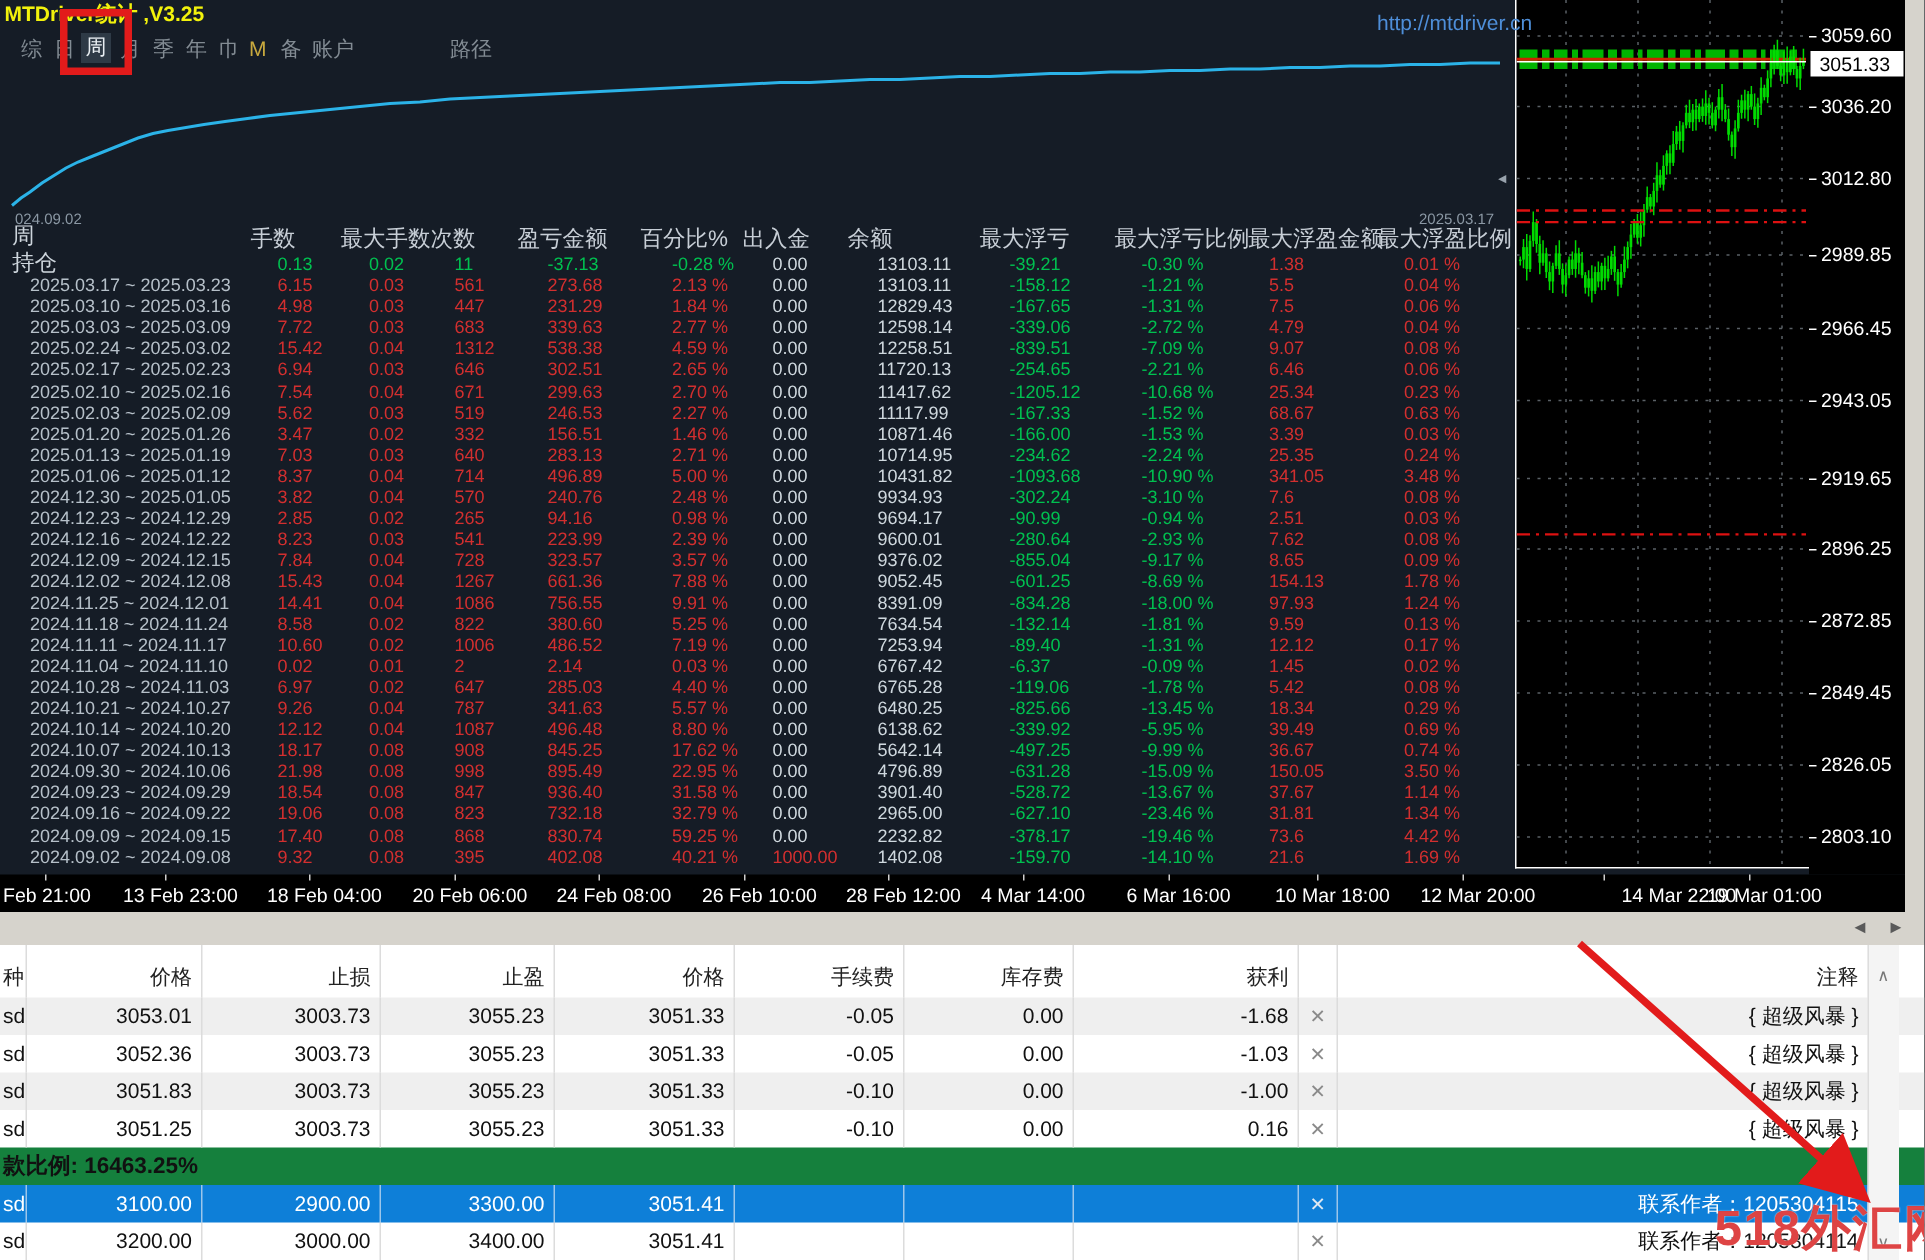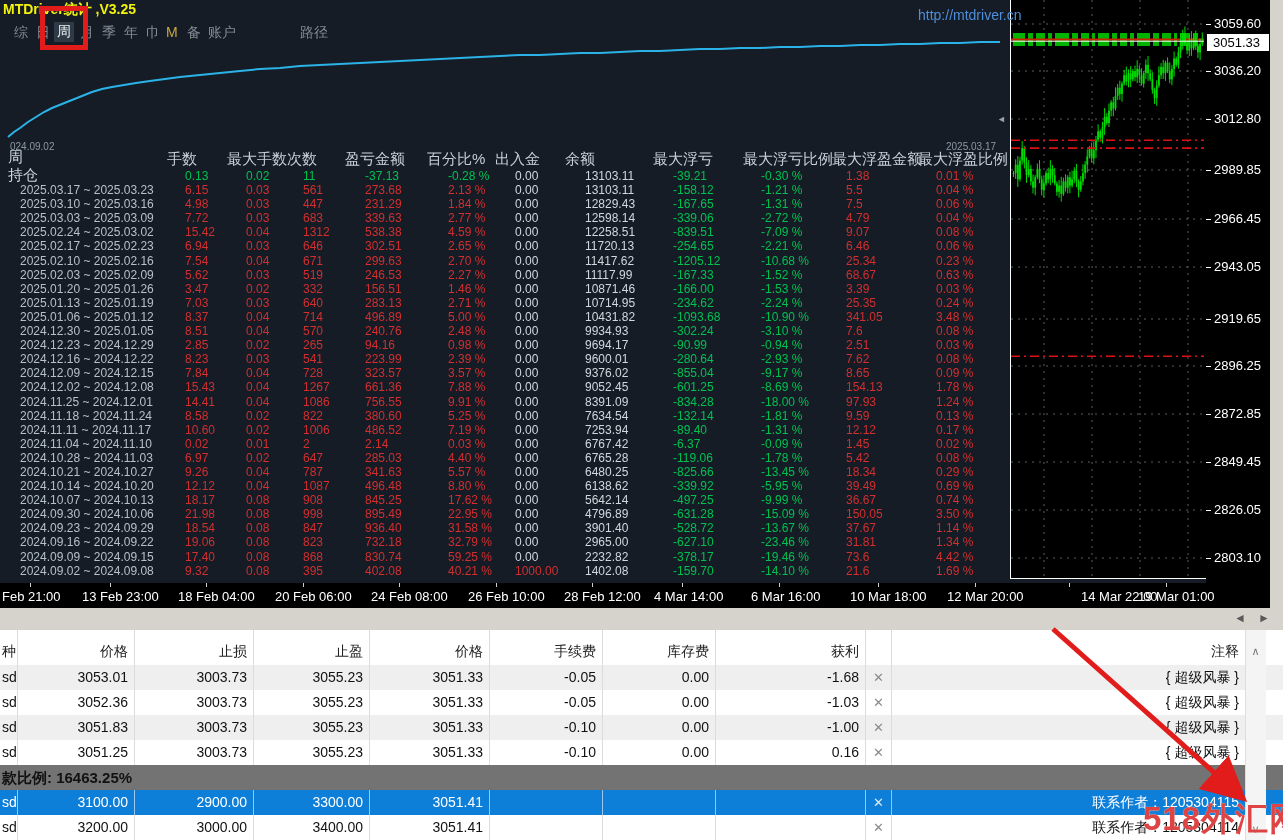--- a/index.html
+++ b/index.html
@@ -44,21 +44,21 @@
   .orow{display:grid;grid-template-columns:18px 117px 119px 116px 120px 113px 113px 150px 26px 353px;
         height:25px;line-height:25px;font-size:14px;}
   .orow.head{height:35px;line-height:42px;font-weight:normal;color:#222;}
   .orow>span{border-right:1px solid #dcdcdc;padding:0 6px;box-sizing:border-box;text-align:right;
              white-space:nowrap;overflow:hidden;}
   .orow>span.sym{text-align:left;padding:0 2px;}
   .orow>span.nb{border-right:none;}
   .orow.alt{background:#efefef;}
   .orow.sel{background:#0e7fd8;color:#fff;}
   .orow.sel>span{border-right-color:#9cc6ea;}
-  .orow.sum{background:#737373;font-weight:bold;}
+  .orow.sum{background:#15803d;font-weight:bold;}
   .orow.sum>span{border-right:none;}
   .xbtn{color:#8a8a8a;text-align:center !important;cursor:default;font-size:13px;}
   .orow.sel .xbtn{color:#dfe9f2;}
   .vscroll{position:absolute;left:1245px;top:630px;width:20px;height:210px;background:#f4f4f4;border-left:1px solid #ddd;}
   .vsbtn{position:absolute;left:2px;width:15px;height:15px;color:#777;font-size:11px;text-align:center;line-height:15px;cursor:default;}
   
   .red-box{position:absolute;left:40px;top:6px;width:48px;height:44px;border:5px solid #e21b1b;box-sizing:border-box;pointer-events:none;}
   .arrow-overlay{position:absolute;left:0;top:0;pointer-events:none;}
   .watermark{position:absolute;left:1143px;top:797px;font-size:33px;font-weight:bold;color:rgba(217,42,42,.88);
              letter-spacing:1px;white-space:nowrap;pointer-events:none;text-shadow:0 0 1px #fff;}
@@ -255,21 +255,21 @@
           <span class="c-red">5.00 %</span>
           <span class="c-wht">0.00</span>
           <span class="c-wht">10431.82</span>
           <span class="c-grn">-1093.68</span>
           <span class="c-grn">-10.90 %</span>
           <span class="c-red">341.05</span>
           <span class="c-red">3.48 %</span>
         </div>
         <div class="srow">
           <span class="c-date">2024.12.30 ~ 2025.01.05</span>
-          <span class="c-red">8.51</span>
+          <span class="c-red">3.82</span>
           <span class="c-red">0.04</span>
           <span class="c-red">570</span>
           <span class="c-red">240.76</span>
           <span class="c-red">2.48 %</span>
           <span class="c-wht">0.00</span>
           <span class="c-wht">9934.93</span>
           <span class="c-grn">-302.24</span>
           <span class="c-grn">-3.10 %</span>
           <span class="c-red">7.6</span>
           <span class="c-red">0.08 %</span>

